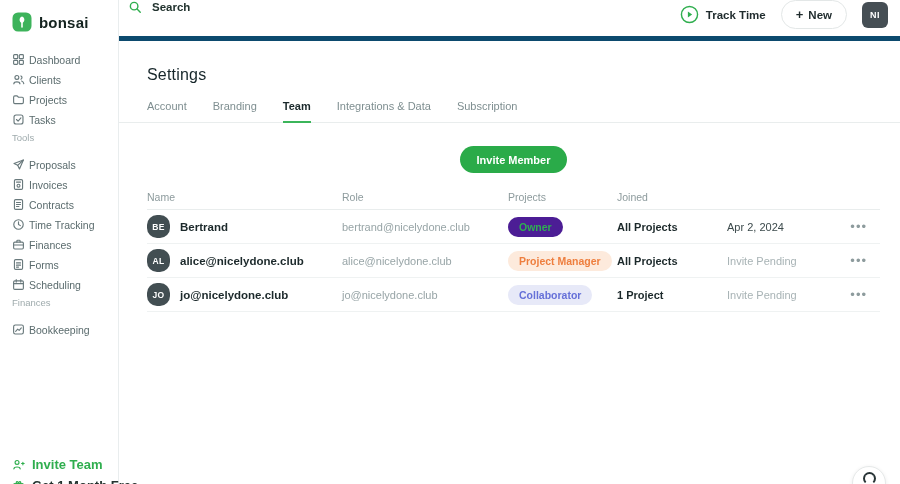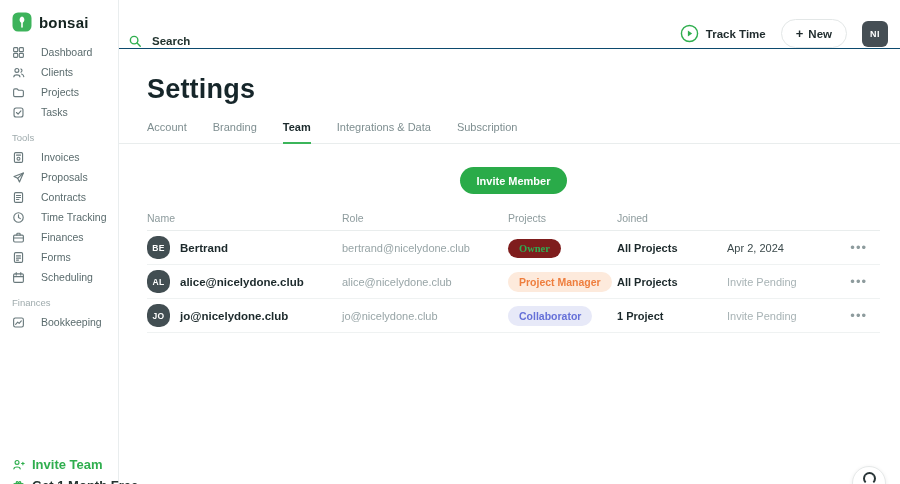--- a/index.html
+++ b/index.html
@@ -10,70 +10,70 @@
   }
   
   .sidebar{
     position:absolute;left:0;top:0;width:119px;height:484px;
     border-right:1px solid #e9edee;background:#ffffff;box-sizing:border-box;
   }
   .logo-row{display:flex;align-items:center;gap:7px;padding:12px 0 10px 12px;}
   .logo-mark{width:20px;height:20px;flex:0 0 auto;display:flex;}
   .logo-text{font-size:15px;font-weight:700;color:#14231f;letter-spacing:.2px;}
   .nav{padding:4px 0 0 12px;}
-  .nav-item{display:flex;align-items:flex-start;gap:16px;height:20px;cursor:pointer;}
+  .nav-item{display:flex;align-items:flex-end;gap:4px;height:20px;cursor:pointer;}
   .nico{width:13px;height:13px;display:flex;flex:0 0 auto;}
   .nlabel{font-size:10.5px;color:#5a6b6d;white-space:nowrap;}
   .sec-label{font-size:9.5px;color:#9fabad;margin:6px 0 4px 12px;}
   .side-footer{position:absolute;left:0;bottom:-12px;width:119px;padding-left:12px;box-sizing:border-box;}
   .footer-item{display:flex;align-items:center;gap:7px;height:21px;cursor:pointer;}
   .footer-item .flabel{font-size:13px;font-weight:700;color:#2fae4e;white-space:nowrap;}
   .footer-item.promo .flabel{color:#24332f;}
   
   .main{position:absolute;left:119px;top:0;width:781px;height:484px;}
-  .topbar{height:49px;border-bottom:1px solid #0c4a6e;display:flex;align-items:flex-end;
+  .topbar{height:41px;border-bottom:5px solid #0c4a6e;display:flex;align-items:flex-start;
     padding:0 12px 0 9px;box-sizing:border-box;}
   .search-wrap{display:flex;align-items:center;gap:8px;flex:1;}
   .search-input{border:none;outline:none;font-family:"Liberation Sans",sans-serif;
     font-size:11.5px;font-weight:600;color:#22332f;width:300px;background:transparent;}
   .search-input::placeholder{color:#22332f;opacity:1;}
   .topbar-right{display:flex;align-items:center;gap:15px;}
   .track-time{display:flex;align-items:center;gap:7px;cursor:pointer;}
   .track-label{font-size:11.5px;font-weight:600;color:#1f2b2d;white-space:nowrap;}
   .new-btn{display:flex;align-items:center;gap:5px;height:27px;padding:0 14px;
     border:1px solid #e3e7e7;border-radius:15px;background:#fff;cursor:pointer;}
   .new-plus{font-size:13px;font-weight:600;color:#1f2b2d;line-height:1;}
   .new-label{font-size:11.5px;font-weight:600;color:#1f2b2d;}
   .avatar{width:26px;height:26px;border-radius:6px;background:#454e54;color:#fff;
     display:flex;align-items:center;justify-content:center;font-size:9px;font-weight:700;
     letter-spacing:.4px;cursor:pointer;}
   
   .content{padding:0 20px 0 28px;}
-  .page-title{font-size:27px;font-weight:700;color:#16262a;margin-top:25px;letter-spacing:.2px;}
+  .page-title{font-size:16px;font-weight:400;color:#16262a;margin-top:25px;letter-spacing:.2px;}
   .tabs{display:flex;gap:26px;margin:16px -20px 0 -28px;padding:0 20px 0 28px;
     border-bottom:1px solid #e9eded;}
   .tab{font-size:11px;color:#7e8e90;padding-bottom:9px;cursor:pointer;white-space:nowrap;}
   .tab.active{color:#1c2a2c;font-weight:700;border-bottom:2px solid #3bb55a;margin-bottom:-1px;}
   .actions{display:flex;justify-content:center;margin-top:23px;}
   .invite-btn{height:27px;padding:0 17px;border:none;border-radius:14px;background:#2aab49;
     color:#fff;font-family:"Liberation Sans",sans-serif;font-size:11px;font-weight:700;cursor:pointer;}
   
   .table{margin-top:12px;}
   .trow{display:grid;grid-template-columns:195px 166px 109px 110px 123px 1fr;
     align-items:center;height:33px;border-bottom:1px solid #eff2f2;}
   .thead{height:24px;border-bottom:1px solid #e9eded;}
   .th{font-size:10.5px;color:#8d9b9d;}
   .cell-name{display:flex;align-items:center;gap:10px;}
   .row-avatar{width:23px;height:23px;border-radius:10px;background:#424e52;color:#fff;
     display:flex;align-items:center;justify-content:center;font-size:8.5px;font-weight:700;
     letter-spacing:.3px;}
   .name-text{font-size:11.5px;font-weight:700;color:#1c292b;white-space:nowrap;}
   .email-text{font-size:11px;color:#98a5a7;}
   .badge{display:inline-block;font-size:10.5px;font-weight:700;padding:4px 11px;border-radius:12px;}
-  .badge.green{color:#2fae52;background:#7f1d1d;font-family:Liberation Serif, serif;}
+  .badge.green{color:#2fae52;background:#4c1d95;}
   .badge.orange{color:#ee7e3e;background:#fdeadc;}
   .badge.purple{color:#6570d8;background:#e7e9f8;}
   .projects-text{font-size:11px;font-weight:700;color:#1c292b;}
   .joined-text{font-size:11px;color:#3c4a4c;}
   .joined-text.muted{color:#a8b3b5;}
   .row-menu{justify-self:end;padding-right:13px;color:#8d9b9d;font-size:13px;cursor:pointer;
     letter-spacing:1px;line-height:0;}
   
   .help-widget{position:absolute;left:852px;top:466px;width:32px;height:32px;border-radius:50%;
     background:#ffffff;border:1px solid #e6e9e9;box-shadow:0 1px 4px rgba(0,0,0,.08);
@@ -137,35 +137,35 @@
         </span>
       <span class="nlabel">Tasks</span>
     </div>
   </div>
 
   <div class="sec-label">Tools</div>
   <div class="nav">
     <div class="nav-item">
       <span class="nico">
           <svg viewBox="0 0 16 16" width="13" height="13" fill="none" stroke="#69797c" stroke-width="1.4" stroke-linecap="round" stroke-linejoin="round">
+            <path d="M14 2.5L2.5 6.8l4.5 2.2 2.2 4.5z"></path>
+            <path d="M14 2.5L7 9"></path>
+          </svg>
+        </span>
+      <span class="nlabel">Proposals</span>
+    </div>
+    <div class="nav-item">
+      <span class="nico">
+          <svg viewBox="0 0 16 16" width="13" height="13" fill="none" stroke="#69797c" stroke-width="1.4" stroke-linecap="round" stroke-linejoin="round">
             <rect x="3" y="2" width="10" height="12" rx="1.5"></rect>
             <path d="M5.5 5h5"></path>
             <circle cx="8" cy="9.5" r="1.8"></circle>
           </svg>
         </span>
       <span class="nlabel">Invoices</span>
-    </div>
-    <div class="nav-item">
-      <span class="nico">
-          <svg viewBox="0 0 16 16" width="13" height="13" fill="none" stroke="#69797c" stroke-width="1.4" stroke-linecap="round" stroke-linejoin="round">
-            <path d="M14 2.5L2.5 6.8l4.5 2.2 2.2 4.5z"></path>
-            <path d="M14 2.5L7 9"></path>
-          </svg>
-        </span>
-      <span class="nlabel">Proposals</span>
     </div>
     <div class="nav-item">
       <span class="nico">
           <svg viewBox="0 0 16 16" width="13" height="13" fill="none" stroke="#69797c" stroke-width="1.4" stroke-linecap="round" stroke-linejoin="round">
             <rect x="3" y="2" width="10" height="12" rx="1.5"></rect>
             <path d="M5.5 5.5h5M5.5 8h5M5.5 10.5h3"></path>
           </svg>
         </span>
       <span class="nlabel">Contracts</span>
     </div>

